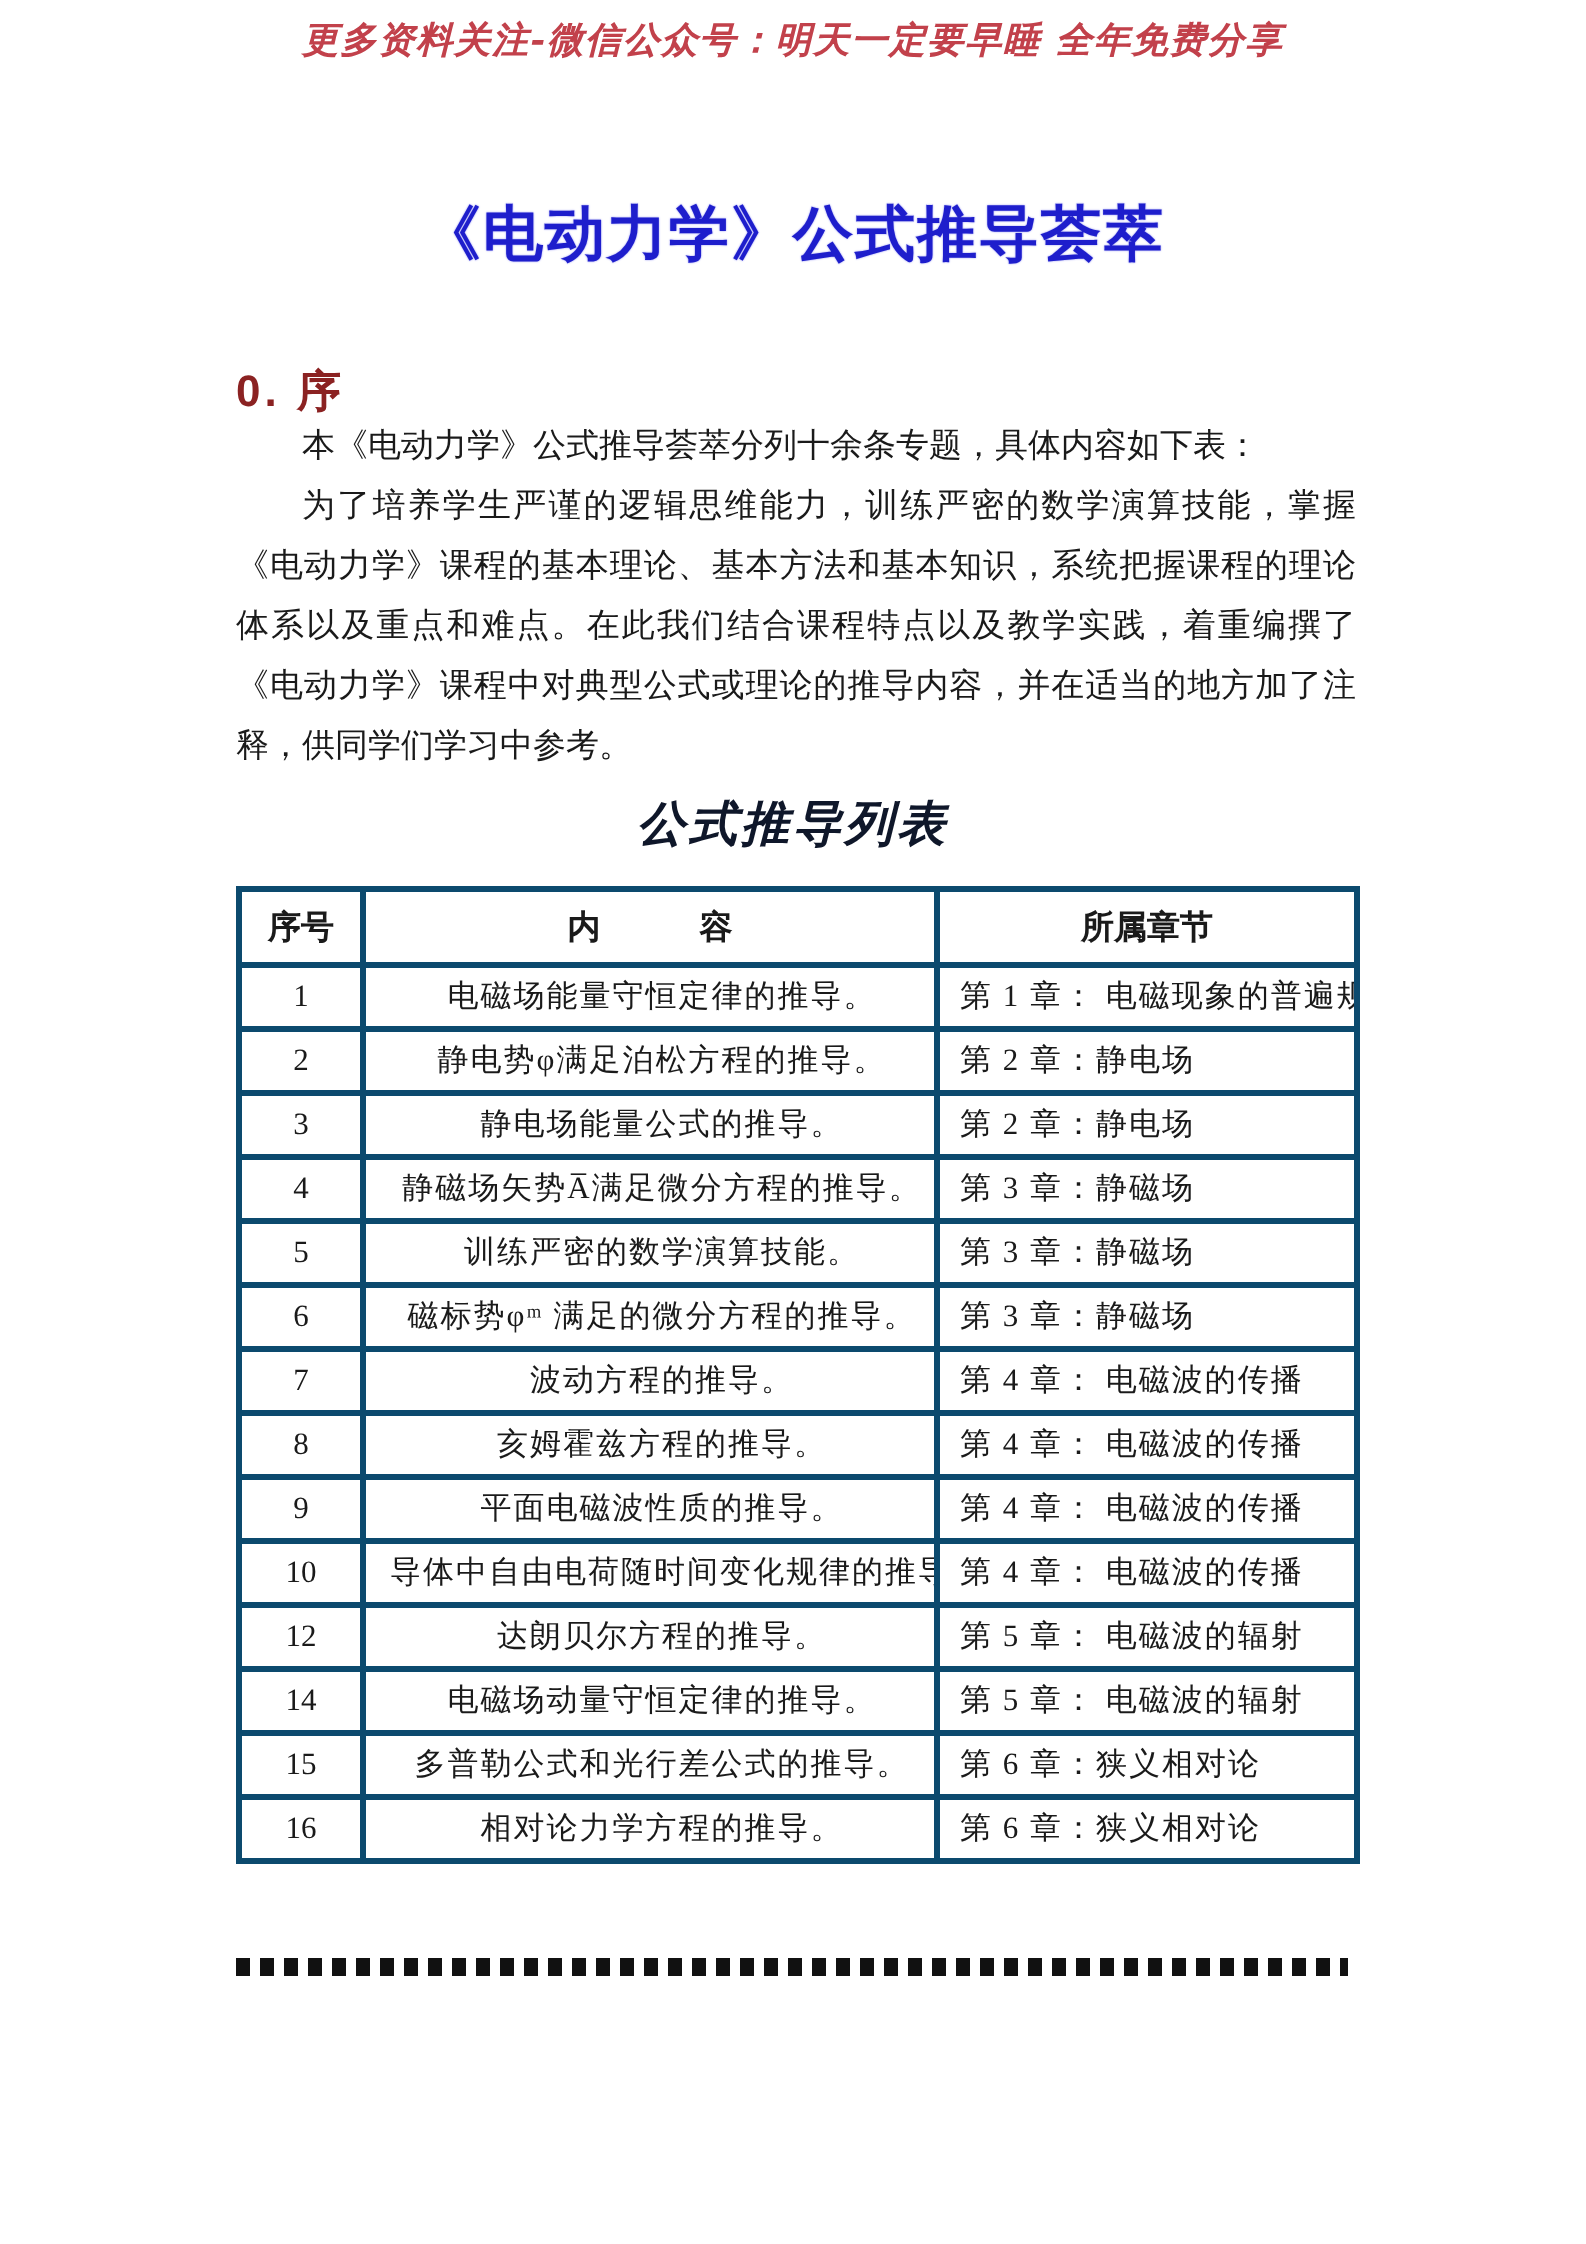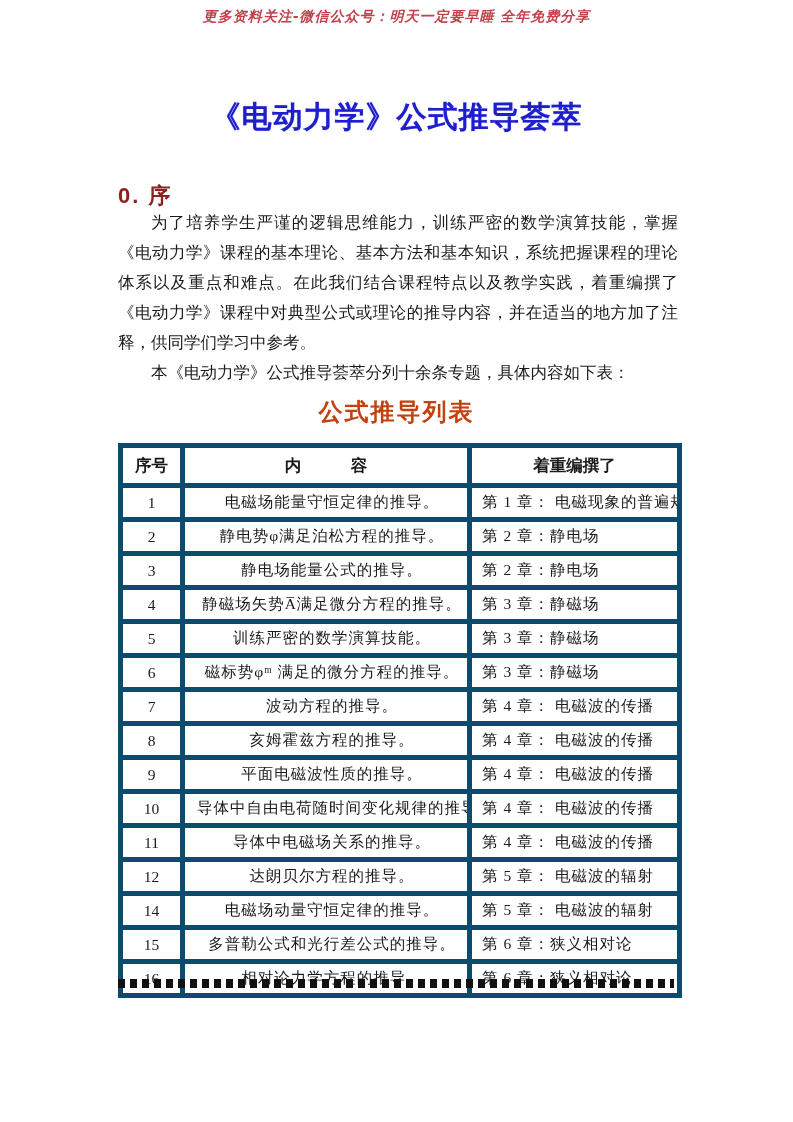--- a/index.html
+++ b/index.html
@@ -14,21 +14,21 @@
   }
   .notice {
     position: absolute;
     top: 8px; left: 0;
     width: 100%;
     text-align: center;
     color: #c2414b;
     font-family: "DejaVu Serif", "Liberation Serif", serif;
     font-style: italic;
     font-weight: bold;
-    font-size: 14px;
+    font-size: 18px;
     letter-spacing: 1px;
   }
   .doc-title {
     position: absolute;
     top: 97px; left: 0;
     width: 100%;
     text-align: center;
     color: #1e1ecc;
     font-family: Liberation Sans, sans-serif;
     font-weight: bold;
@@ -55,36 +55,37 @@
   .body-text p {
     margin: 0;
     text-indent: 2em;
     text-align: justify;
   }
   .table-title {
     position: absolute;
     top: 396px; left: 0;
     width: 100%;
     text-align: center;
-    color: #c2410c;
+    color: #0f172a;
     font-weight: bold;
     font-size: 24px;
     letter-spacing: 2px;
+    font-style: italic;
   }
   table.formula-table {
     position: absolute;
     top: 443px; left: 118px;
     width: 559px;
     border-collapse: collapse;
     table-layout: fixed;
     font-size: 15.5px;
     color: #1a1a1a;
   }
   .formula-table td, .formula-table th {
-    border: 5px solid #0c4a6e;
+    border: 3px solid #0c4a6e;
     padding: 0;
     overflow: hidden;
     white-space: nowrap;
   }
   .formula-table { border: 2px solid #222222; }
   .formula-table th {
     height: 35px;
     font-weight: bold;
     font-size: 16.5px;
     text-align: center;
@@ -108,37 +109,37 @@
 
 <div class="page">
 
   <div class="notice">更多资料关注-微信公众号：明天一定要早睡 全年免费分享</div>
 
   <div class="doc-title">《电动力学》公式推导荟萃</div>
 
   <div class="section-heading">0. 序</div>
 
   <div class="body-text">
+    <p>本《电动力学》公式推导荟萃分列十余条专题，具体内容如下表：</p>
     <p>为了培养学生严谨的逻辑思维能力，训练严密的数学演算技能，掌握《电动力学》课程的基本理论、基本方法和基本知识，系统把握课程的理论体系以及重点和难点。在此我们结合课程特点以及教学实践，着重编撰了《电动力学》课程中对典型公式或理论的推导内容，并在适当的地方加了注释，供同学们学习中参考。</p>
-    <p>本《电动力学》公式推导荟萃分列十余条专题，具体内容如下表：</p>
   </div>
 
   <div class="table-title">公式推导列表</div>
 
   <table class="formula-table">
     <colgroup>
         <col class="col-no">
         <col class="col-ct">
         <col class="col-ch">
       </colgroup>
     <thead>
       <tr>
         <th>序号</th>
         <th>内　　　容</th>
-        <th>着重编撰了</th>
+        <th>所属章节</th>
       </tr>
     </thead>
     <tbody>
       <tr>
         <td class="cell-no">1</td>
         <td class="cell-ct">电磁场能量守恒定律的推导。</td>
         <td class="cell-ch">第 1 章： 电磁现象的普遍规律</td>
       </tr>
       <tr>
         <td class="cell-no">2</td>
@@ -179,25 +180,20 @@
         <td class="cell-no">9</td>
         <td class="cell-ct">平面电磁波性质的推导。</td>
         <td class="cell-ch">第 4 章： 电磁波的传播</td>
       </tr>
       <tr>
         <td class="cell-no">10</td>
         <td class="cell-ct">导体中自由电荷随时间变化规律的推导。</td>
         <td class="cell-ch">第 4 章： 电磁波的传播</td>
       </tr>
       <tr>
-        <td class="cell-no">11</td>
-        <td class="cell-ct">导体中电磁场关系的推导。</td>
-        <td class="cell-ch">第 4 章： 电磁波的传播</td>
-      </tr>
-      <tr>
         <td class="cell-no">12</td>
         <td class="cell-ct">达朗贝尔方程的推导。</td>
         <td class="cell-ch">第 5 章： 电磁波的辐射</td>
       </tr>
       <tr>
         <td class="cell-no">14</td>
         <td class="cell-ct">电磁场动量守恒定律的推导。</td>
         <td class="cell-ch">第 5 章： 电磁波的辐射</td>
       </tr>
       <tr>

